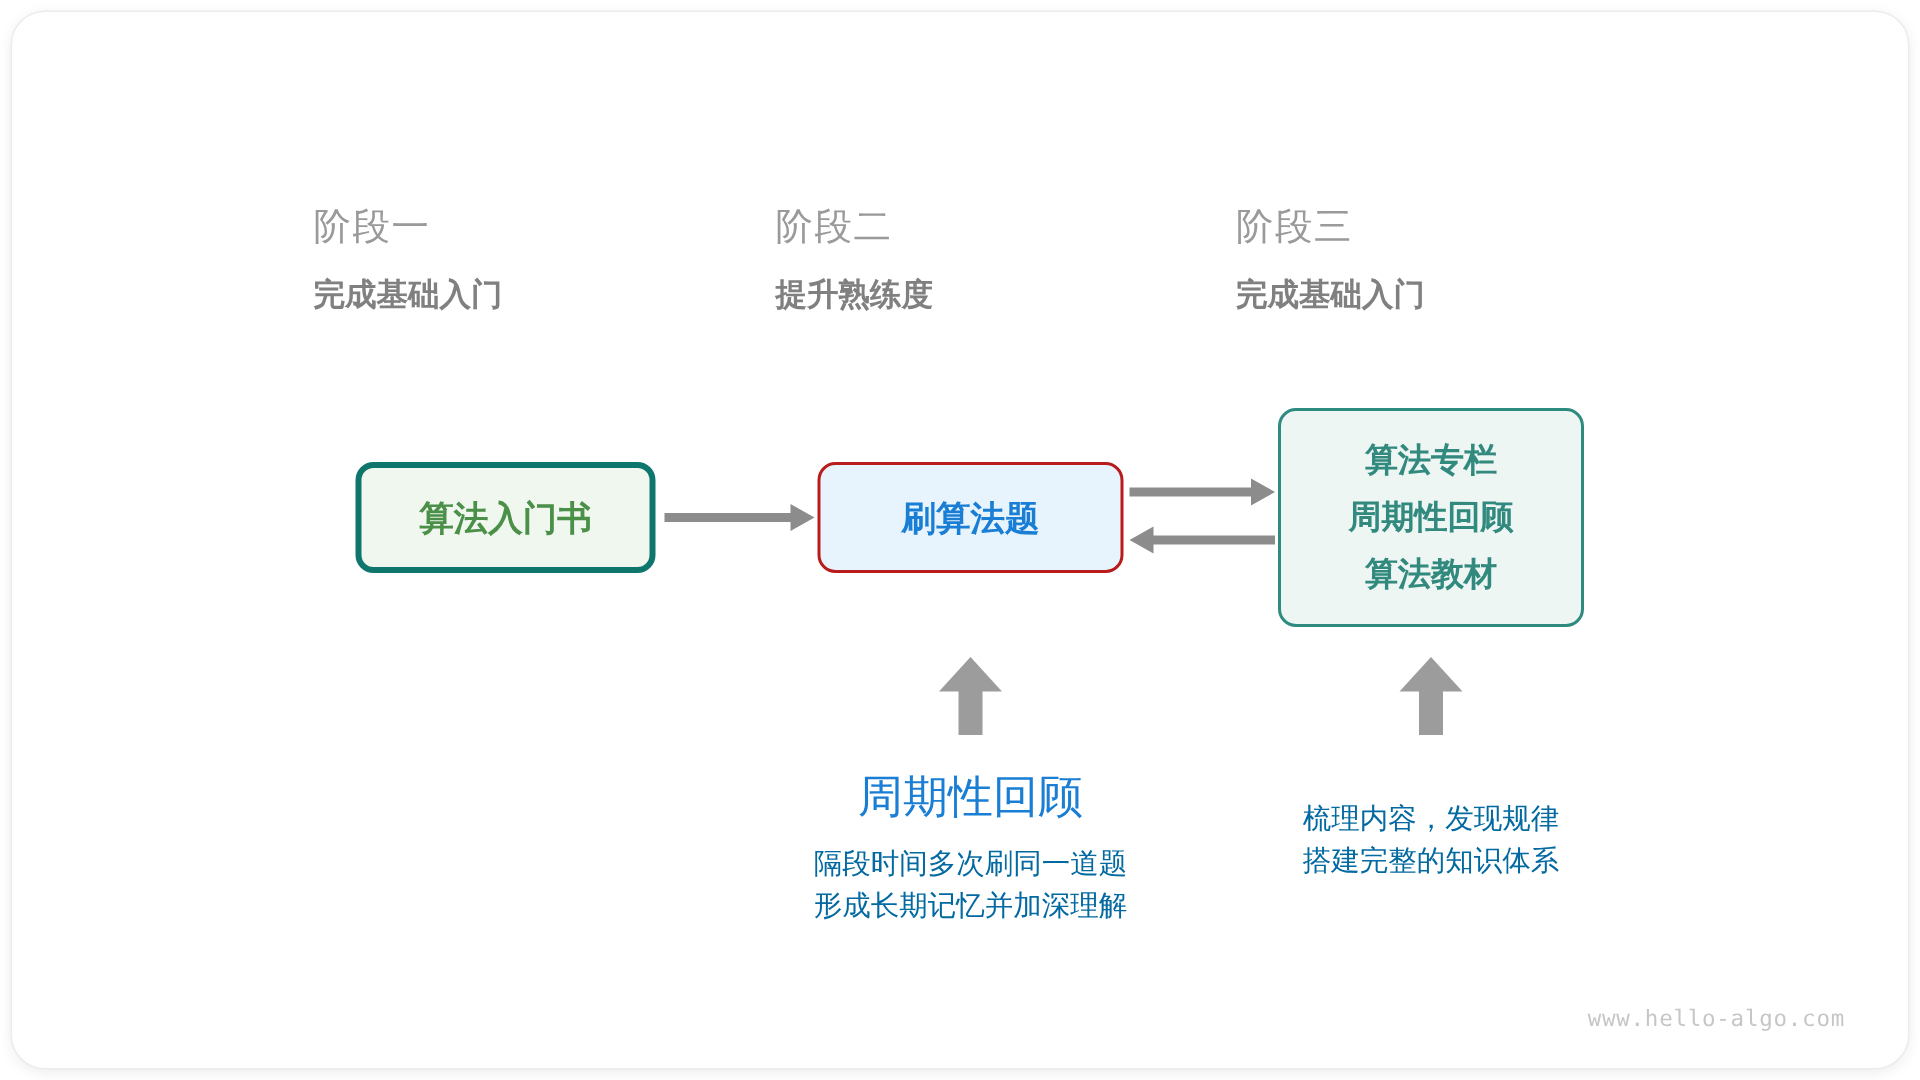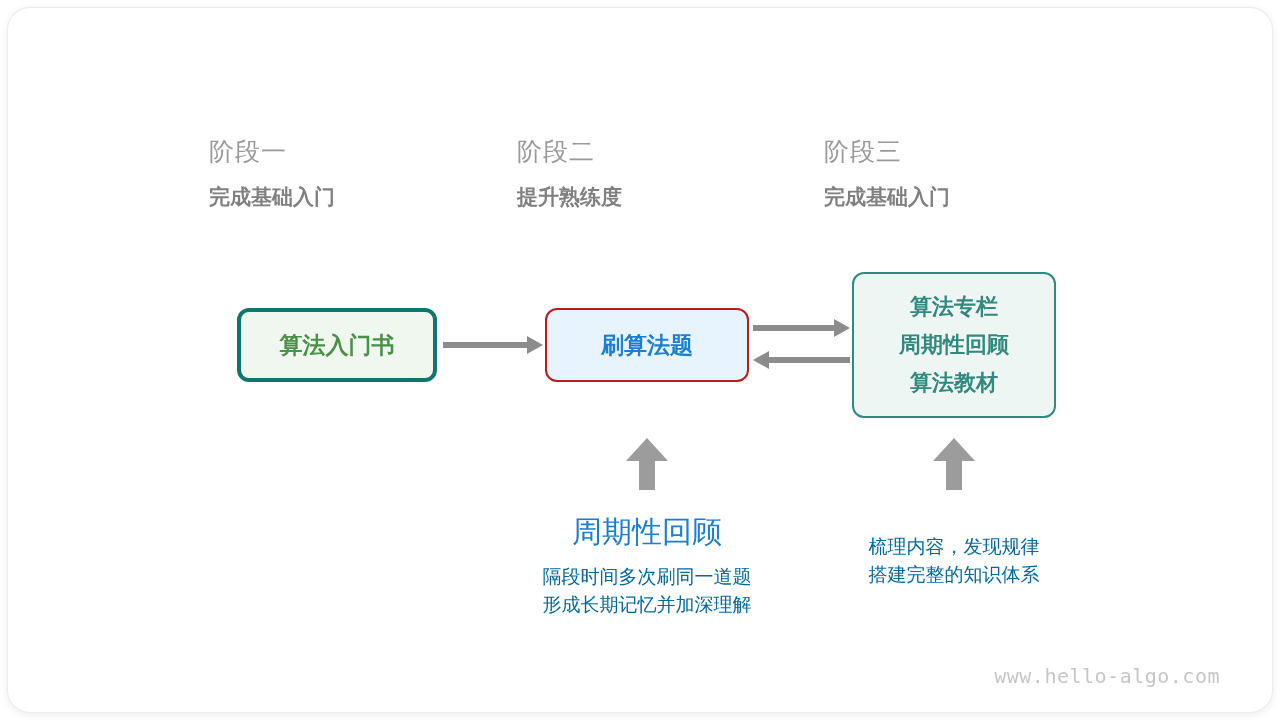--- a/index.html
+++ b/index.html
@@ -201,24 +201,24 @@
   }
   .annotation .anno-desc div { white-space: nowrap; }
   #anno-review  { left: 479px; top: 509px; }
   #anno-review .anno-title { color: #1a7fd4; }
   #anno-summary { left: 786px; top: 509px; }
   #anno-summary .anno-title { color: #32897e; }
 
   
   #watermark {
     position: absolute;
-    right: 52px;
+    right: 42px;
     bottom: 24px;
     font-family: "DejaVu Sans Mono", "Liberation Mono", monospace;
-    font-size: 20px;
+    font-size: 15px;
     color: #c6c6c6;
     letter-spacing: 0.5px;
     white-space: nowrap;
   }
 </style>
 </head>
 <body>
 
 <div id="canvas">
   <div class="card">

